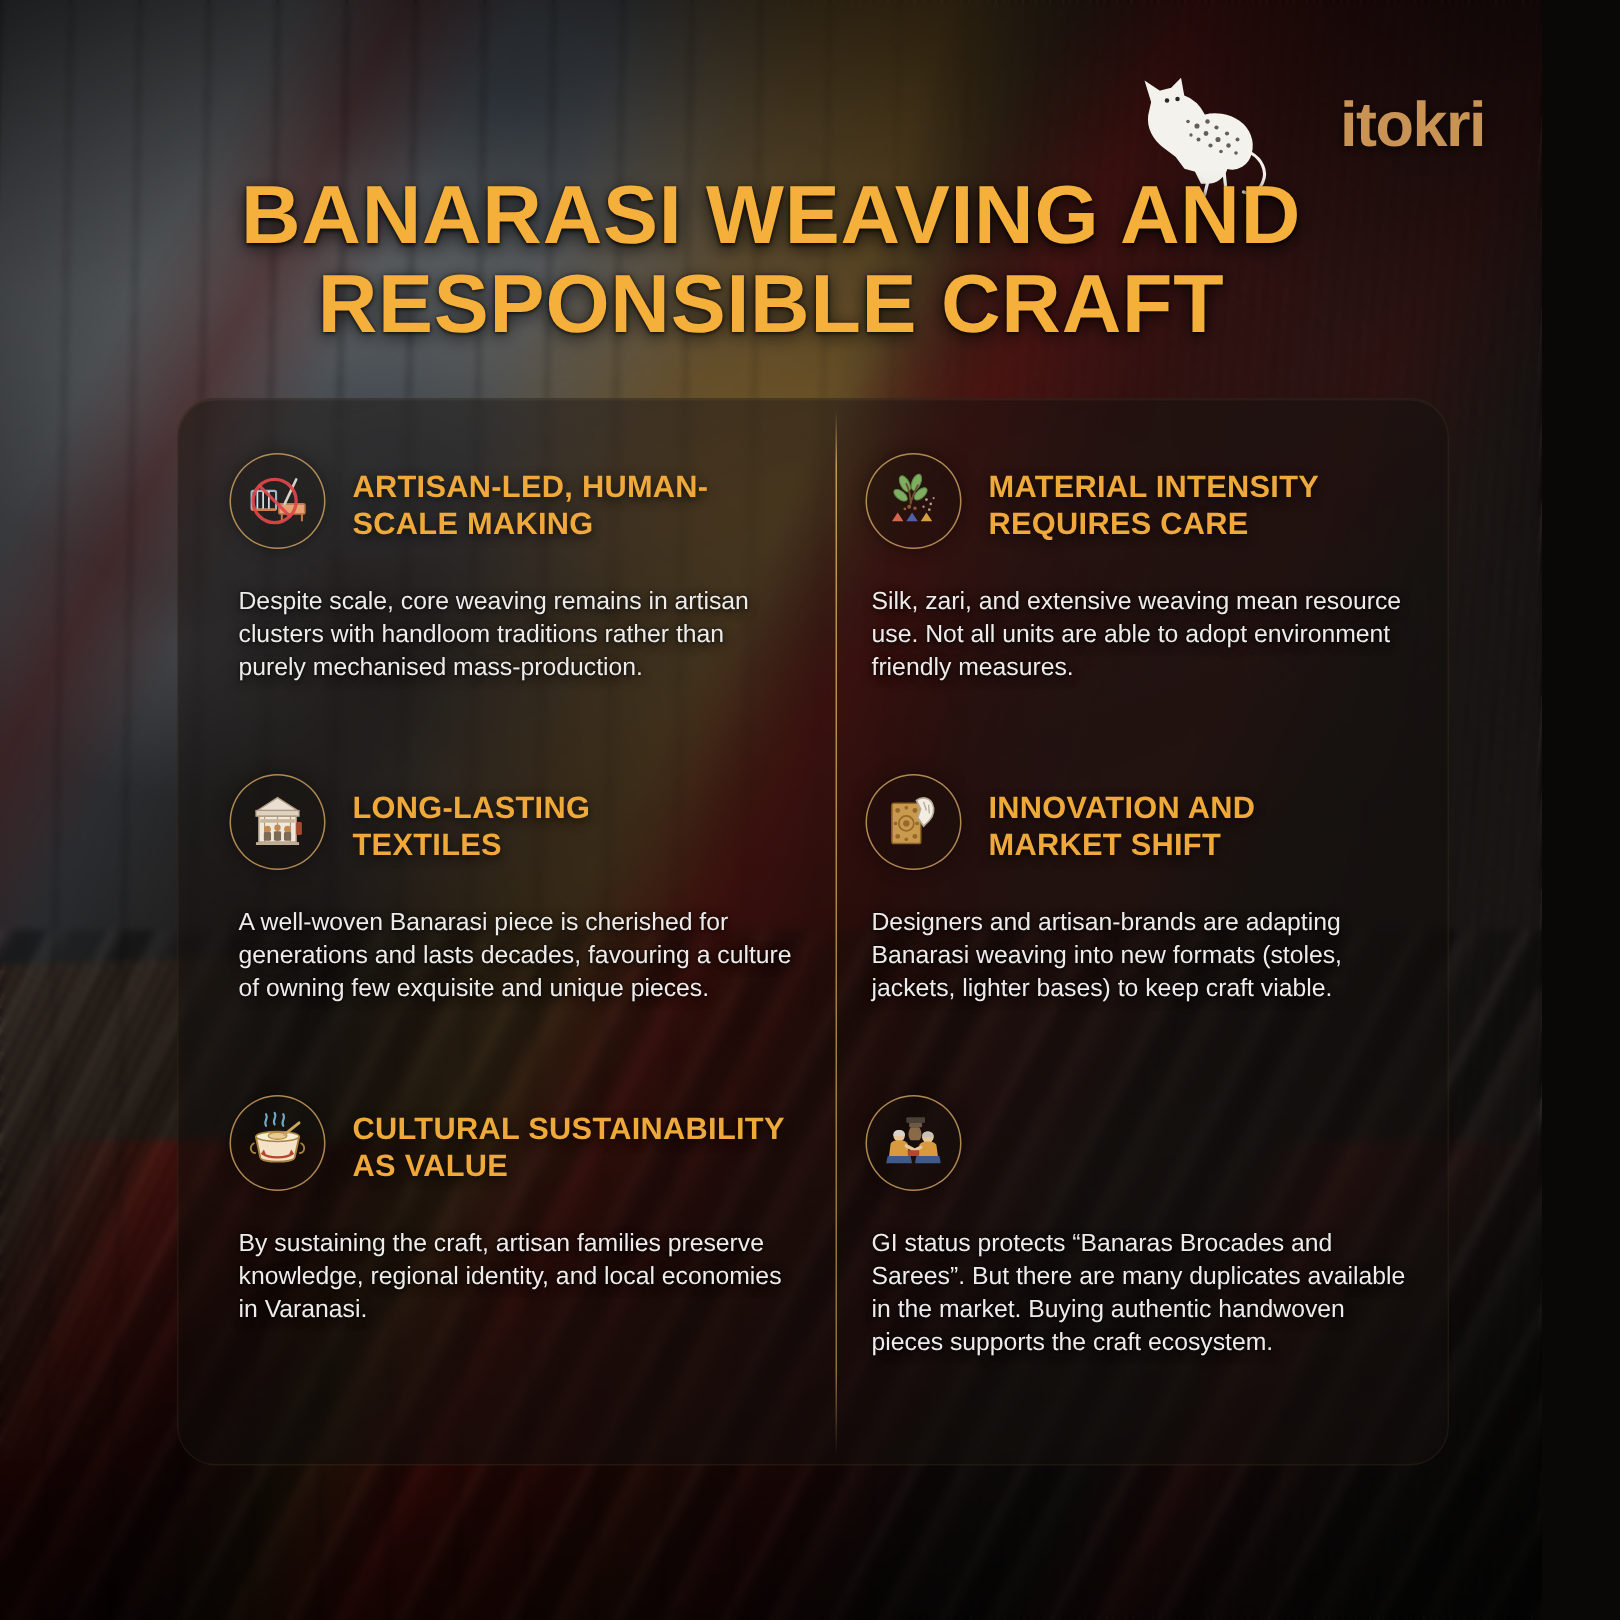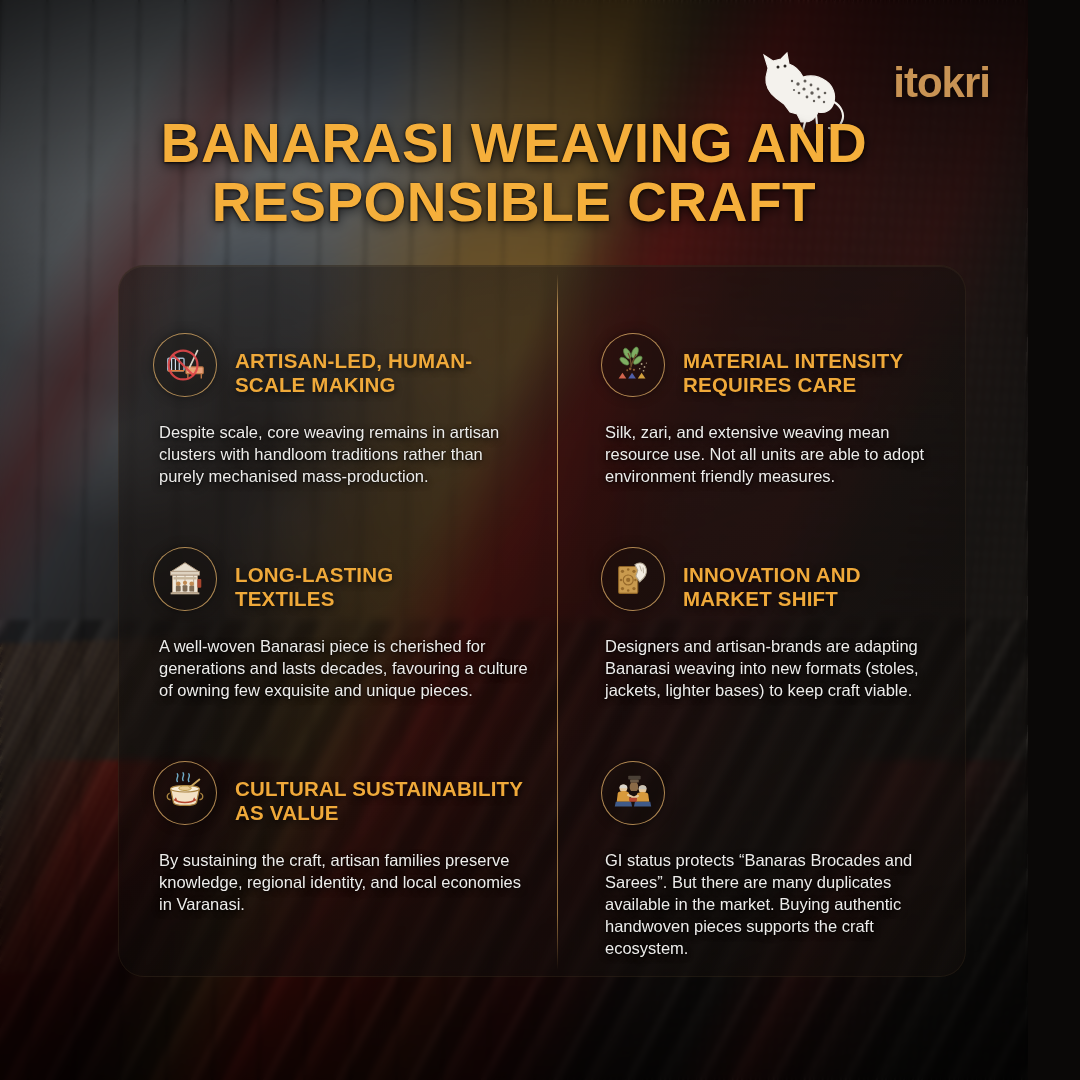--- a/index.html
+++ b/index.html
@@ -177,23 +177,23 @@
 
   .grid {
     position:absolute; inset:0;
     display:grid;
     grid-template-columns:438px 410px;
     grid-template-rows:214px 214px 214px;
     padding-top:36px;
   }
 
   .card { position:relative; padding:0 26px 0 34px; }
-  .card.right { padding-left:44px; padding-right:24px; }
-
-  .card-head { display:flex; align-items:flex-end; gap:18px;margin-top:31px; }
+  .card.right { padding-left:20px; padding-right:24px; }
+
+  .card-head { display:flex; align-items:center; gap:18px; }
 
   .icon-ring {
     flex:0 0 auto;
     width:64px; height:64px; border-radius:50%;
     border:1.4px solid rgba(214,168,100,.80);
     background:rgba(18,12,10,.30);
     display:flex; align-items:center; justify-content:center;
     overflow:hidden;
     box-shadow:0 0 12px rgba(0,0,0,.45);
   }

